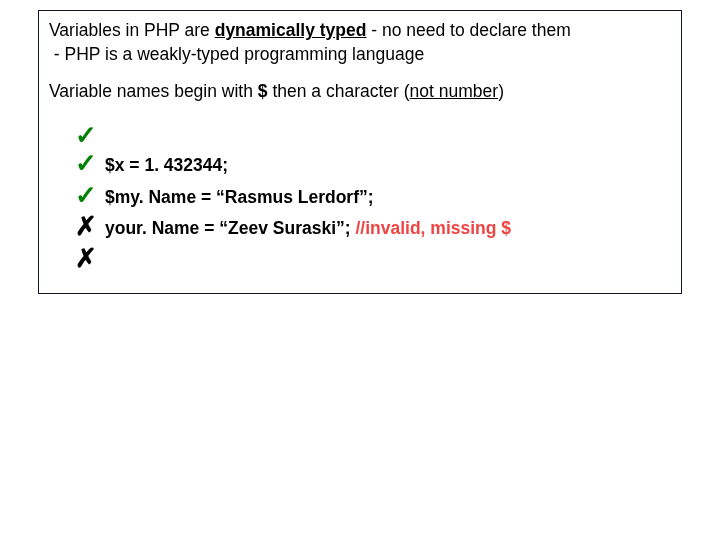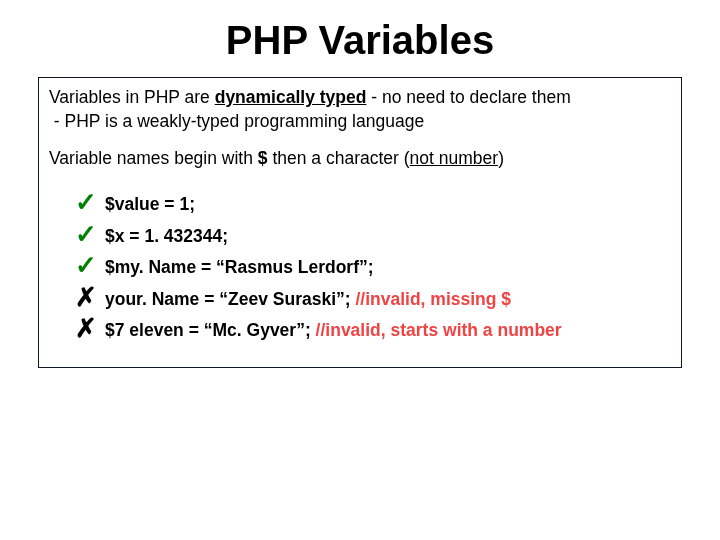--- a/index.html
+++ b/index.html
@@ -52,50 +52,47 @@
   .mark.ok { color: #008000; }
   .mark.bad { color: #000; }
   .item-text { font-weight: bold; padding-top: 2px; }
   .u { text-decoration: underline; }
   .red { color: #ef4444; }
 </style>
 </head>
 <body>
 
 <div class="slide">
-  <div class="title">PHP Variables</div>
   <div class="content-box">
 
     <div class="para">
       <span>Variables in PHP are </span><span class="u" style="font-weight:bold">dynamically typed</span><span> - no need to declare them</span><br>
       <span>&nbsp;- PHP is a weakly-typed programming language</span>
     </div>
 
     <div class="para" style="margin-bottom:20px">
       <span>Variable names begin with </span><span style="font-weight:bold">$</span><span> then a character (</span><span class="u">not number</span><span>)</span>
     </div>
 
     <div class="list">
       <div class="item">
         <div class="mark ok">✓</div>
-        <div class="item-text">$value = 1;</div>
       </div>
       <div class="item">
         <div class="mark ok">✓</div>
         <div class="item-text">$x = 1. 432344;</div>
       </div>
       <div class="item">
         <div class="mark ok">✓</div>
         <div class="item-text">$my. Name = “Rasmus Lerdorf”;</div>
       </div>
       <div class="item">
         <div class="mark bad">✗</div>
         <div class="item-text"><span>your. Name = “Zeev Suraski”; </span><span class="red">//invalid, missing $</span></div>
       </div>
       <div class="item">
         <div class="mark bad">✗</div>
-        <div class="item-text"><span>$7 eleven = “Mc. Gyver”; </span><span class="red">//invalid, starts with a number</span></div>
       </div>
     </div>
 
 
   </div>
 </div>
 
 </body></html>

